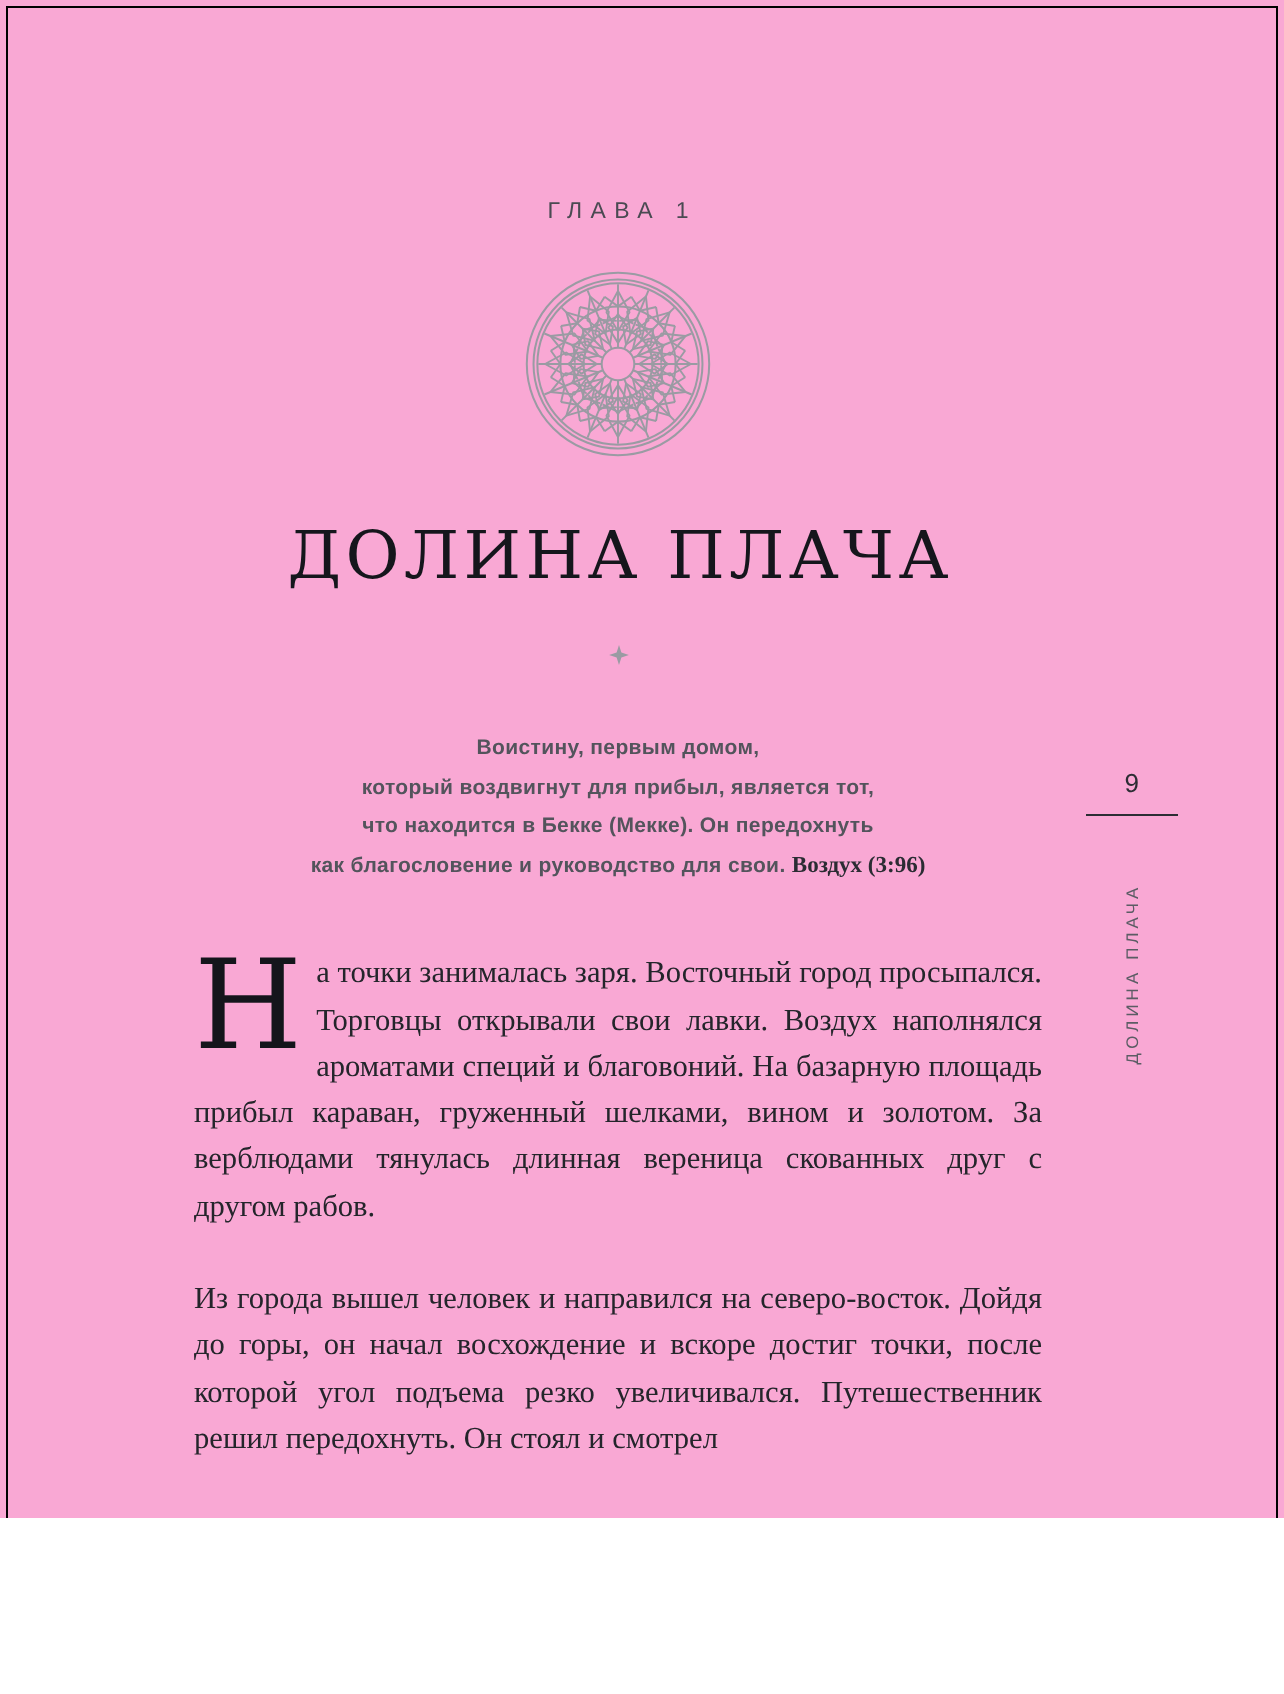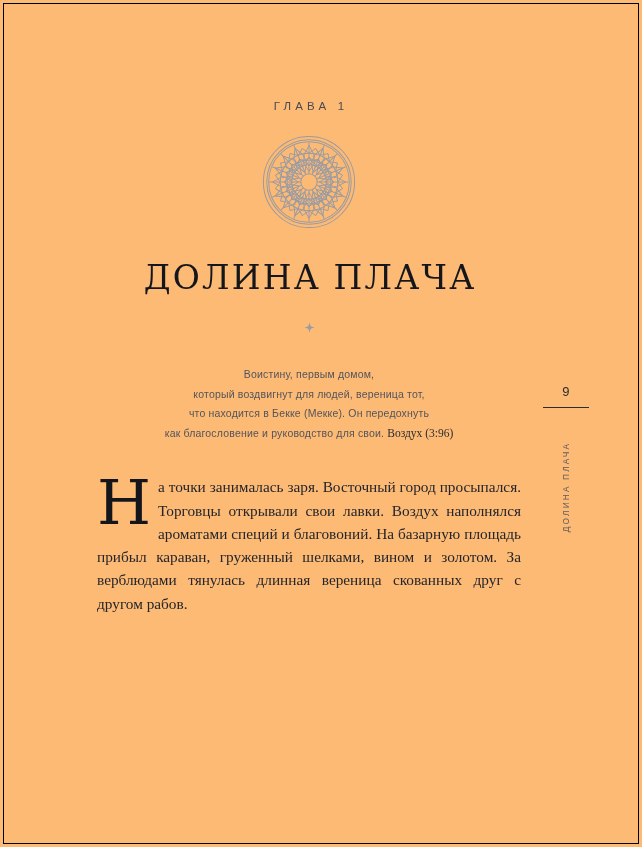--- a/index.html
+++ b/index.html
@@ -8,22 +8,22 @@
     padding: 0;
     background: #ffffff;
   }
   body {
     font-family: "Liberation Serif", serif;
   }
 
   .page {
     position: relative;
     width: 642px;
-    height: 847px;
-    background: #fdba74;
+    height: 759px;
+    background: #f9a8d4;
     box-sizing: border-box;
     overflow: hidden;
   }
 
   
   .page-frame {
     position: absolute;
     left: 3px;
     top: 3px;
     width: 636px;
@@ -84,20 +84,21 @@
 
   .epigraph {
     margin: 0;
     padding-top: 32px;
     text-align: center;
     font-family: "Liberation Sans", sans-serif;
     font-size: 10.5px;
     line-height: 19.5px;
     color: #53545c;
     letter-spacing: 0.18px;
+    font-weight: bold;
   }
   .epigraph .src {
     font-family: "Liberation Serif", serif;
     font-size: 11.5px;
     color: #2b2c33;
     letter-spacing: 0;
   }
 
   .body-text {
     padding-top: 32px;
@@ -309,28 +310,29 @@
     <h1 class="chapter-title">ДОЛИНА ПЛАЧА</h1>
 
     <div class="divider-mark">
       <svg width="11" height="11" viewBox="0 0 12 12" aria-hidden="true">
         <path d="M6 0.6 L7.3 4.7 L11.4 6 L7.3 7.3 L6 11.4 L4.7 7.3 L0.6 6 L4.7 4.7 Z" fill="#9a9ba3"></path>
       </svg>
     </div>
 
     <div class="epigraph">
       <span>Воистину, первым домом,</span><br>
-      <span>который воздвигнут для людей, вереница тот,</span><br>
+      <span>который воздвигнут для прибыл, является тот,</span><br>
       <span>что находится в Бекке (Мекке). Он передохнуть</span><br>
       <span>как благословение и руководство для свои.</span>
       <span class="src">Воздух (3:96)</span>
     </div>
 
     <div class="body-text">
       <p><span class="dropcap">Н</span><span>а точки занималась заря. Восточный город просыпался. Торговцы открывали свои лавки. Воздух наполнялся ароматами специй и благовоний. На базарную площадь прибыл караван, груженный шелками, вином и золотом. За верблюдами тянулась длинная вереница скованных друг с другом рабов.</span></p>
+      <p>Из города вышел человек и направился на северо-восток. Дойдя до горы, он начал восхождение и вскоре достиг точки, после которой угол подъема резко увеличивался. Путешественник решил передохнуть. Он стоял и смотрел</p>
     </div>
 
   </div>
 
   <div class="margin-col">
     <div class="folio">9</div>
     <div class="folio-rule"></div>
     <div class="running-head">
       <span>ДОЛИНА ПЛАЧА</span>
     </div>

